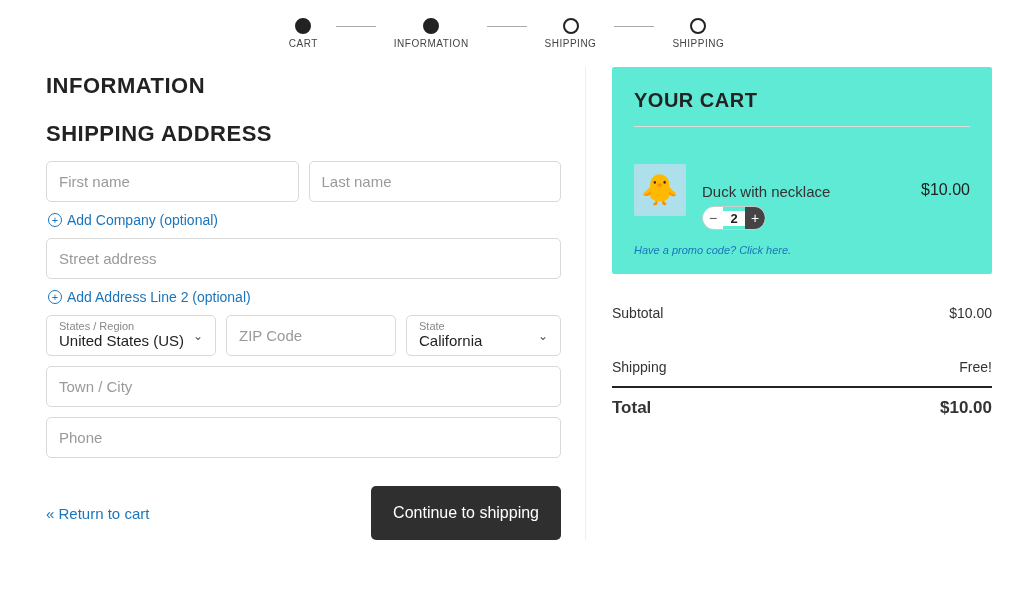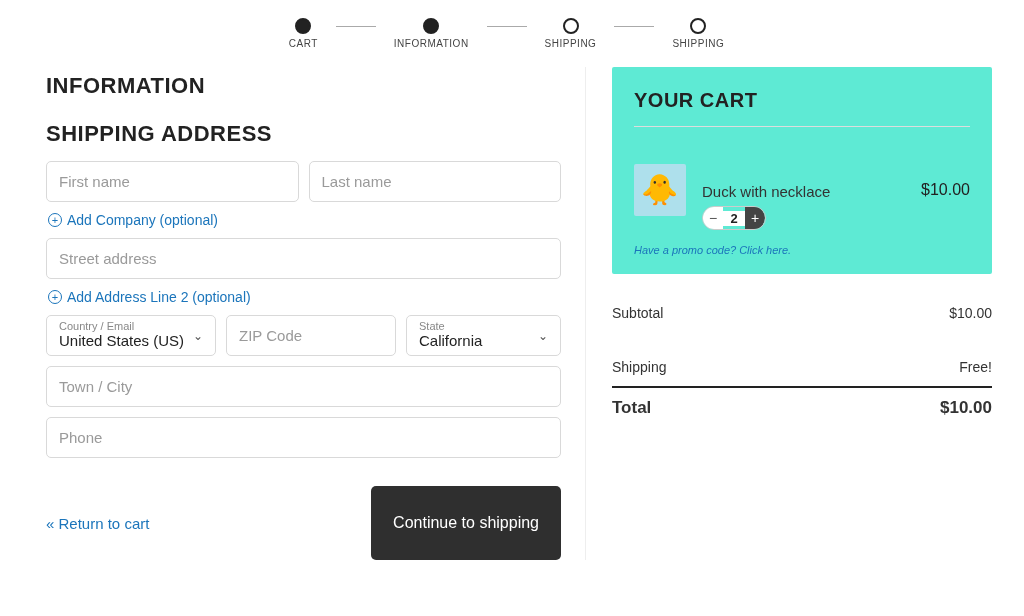--- a/index.html
+++ b/index.html
@@ -136,21 +136,21 @@
   .backlink {
     color: #1b75bb;
     font-size: 15px;
     cursor: pointer;
   }
   .continue-btn {
     background: #2f2f2f;
     color: #fff;
     border: none;
     border-radius: 5px;
-    padding: 28px 22px;
+    padding: 18px 22px;
     font-size: 16px;
     cursor: pointer;
   }
   
   .cart-panel {
     background: #5eead4;
     border-radius: 2px;
     padding: 22px 22px 18px 22px;
   }
   .cart-title {
@@ -278,21 +278,21 @@
 
     <input class="input" placeholder="Street address" style="">
 
     <div class="addlink">
       <span class="plus-icon">+</span>
       <span>Add Address Line 2 (optional)</span>
     </div>
 
     <div class="row">
       <div class="selectwrap" style="flex:0 0 170px;">
-        <div class="floating">Country / Email</div>
+        <div class="floating">States / Region</div>
         <div class="value">United States (US)</div>
         <span class="chev">⌄</span>
       </div>
       <input class="input" style="flex: 0 0 170px;" placeholder="ZIP Code">
       <div class="selectwrap">
         <div class="floating">State</div>
         <div class="value">California</div>
         <span class="chev">⌄</span>
       </div>
     </div>

